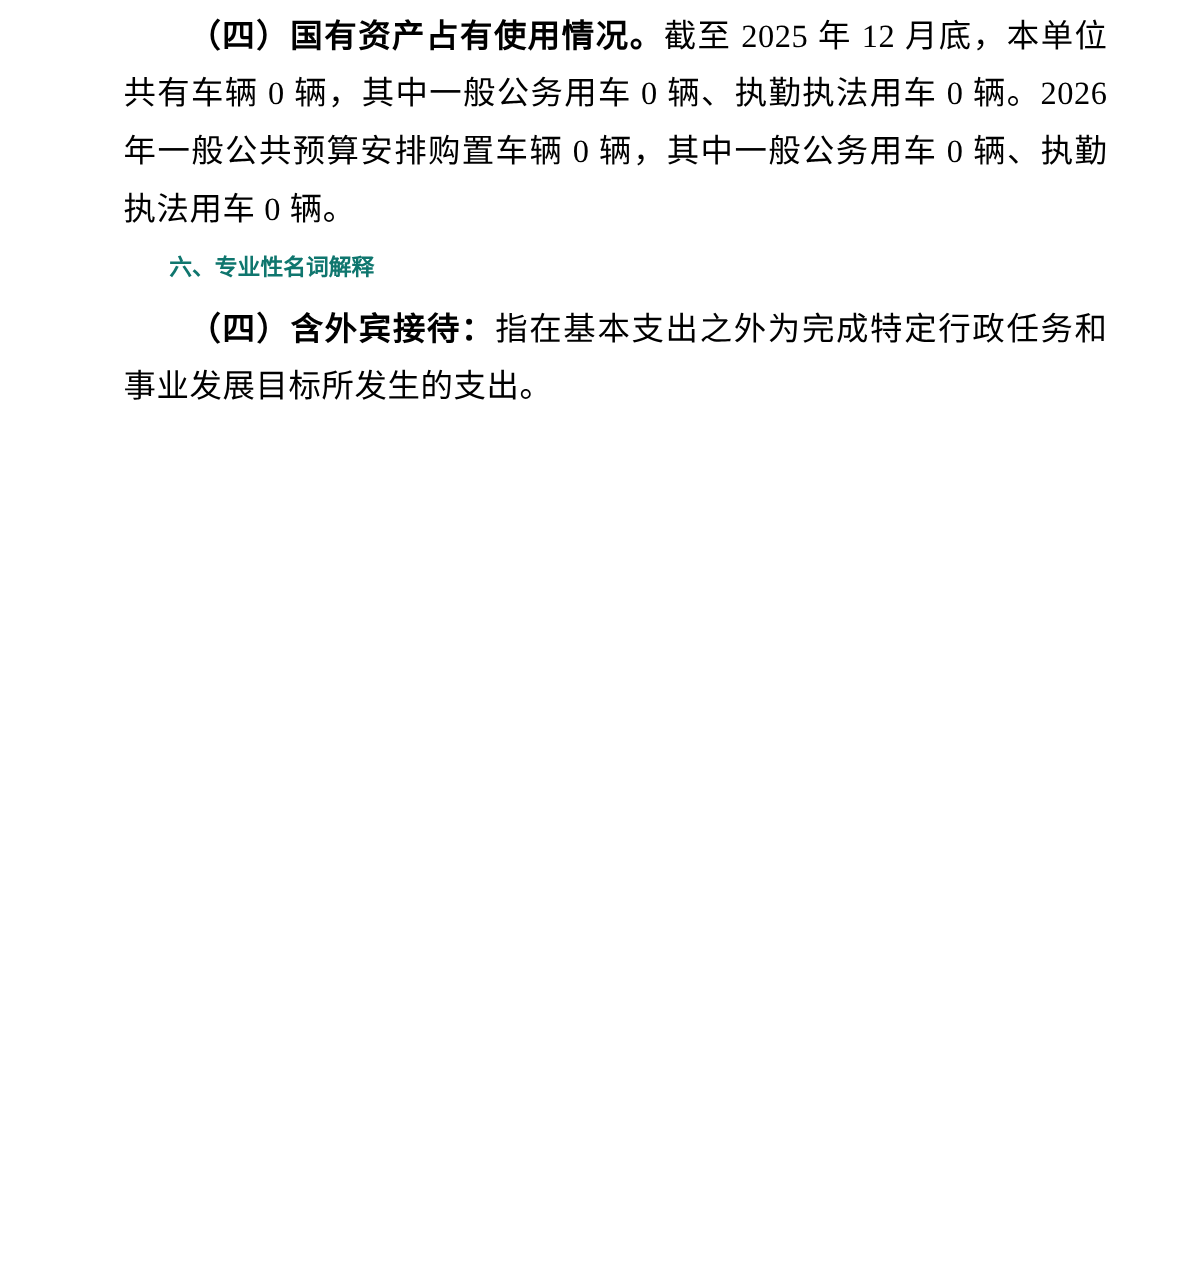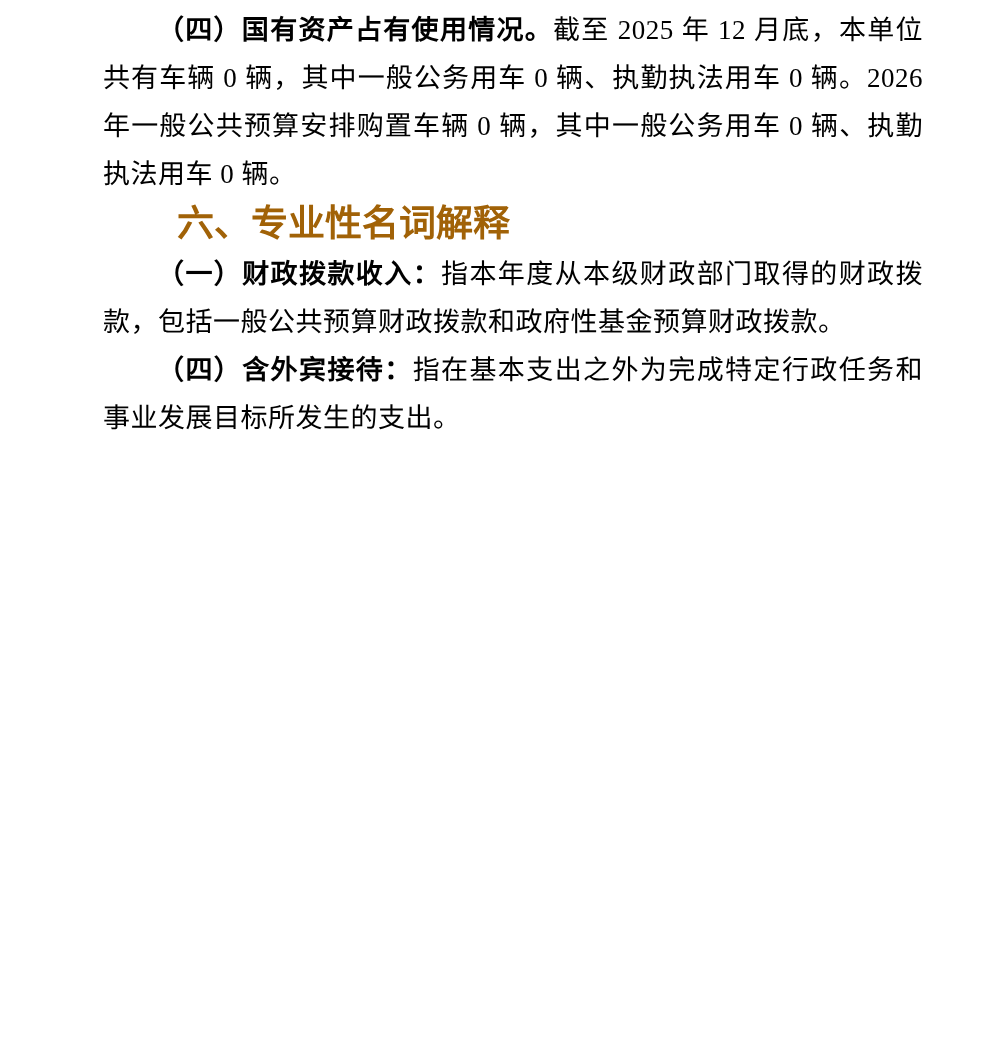--- a/index.html
+++ b/index.html
@@ -28,40 +28,39 @@
     font-family: "Liberation Serif", "DejaVu Serif", serif;
     font-size: 27px;
     line-height: 48px;
     color: #000000;
     letter-spacing: 0.5px;
   }
   h2.section-heading {
     margin: 0;
     text-indent: 2em;
     font-family: "Liberation Sans", "DejaVu Sans", sans-serif;
-    font-size: 37px;
+    font-size: 19px;
     font-weight: 700;
     line-height: 52px;
-    color: #a16207;
+    color: #0f766e;
   }
   b.lead {
     font-weight: 700;
   }
 </style>
 </head>
 <body>
 
 <div class="page">
   <div class="content">
 
     <p class="para"><b class="lead">（四）国有资产占有使用情况。</b><span>截至 2025 年 12 月底，本单位共有车辆 0 辆，其中一般公务用车 0 辆、执勤执法用车 0 辆。2026 年一般公共预算安排购置车辆 0 辆，其中一般公务用车 0 辆、执勤执法用车 0 辆。</span></p>
 
     <h2 class="section-heading">六、专业性名词解释</h2>
 
-    <p class="para"><b class="lead">（一）财政拨款收入：</b><span>指本年度从本级财政部门取得的财政拨款，包括一般公共预算财政拨款和政府性基金预算财政拨款。</span></p>
 
 
 
     <p class="para"><b class="lead">（四）含外宾接待：</b><span>指在基本支出之外为完成特定行政任务和事业发展目标所发生的支出。</span></p>
 
 
   </div>
 </div>
 
 </body></html>

